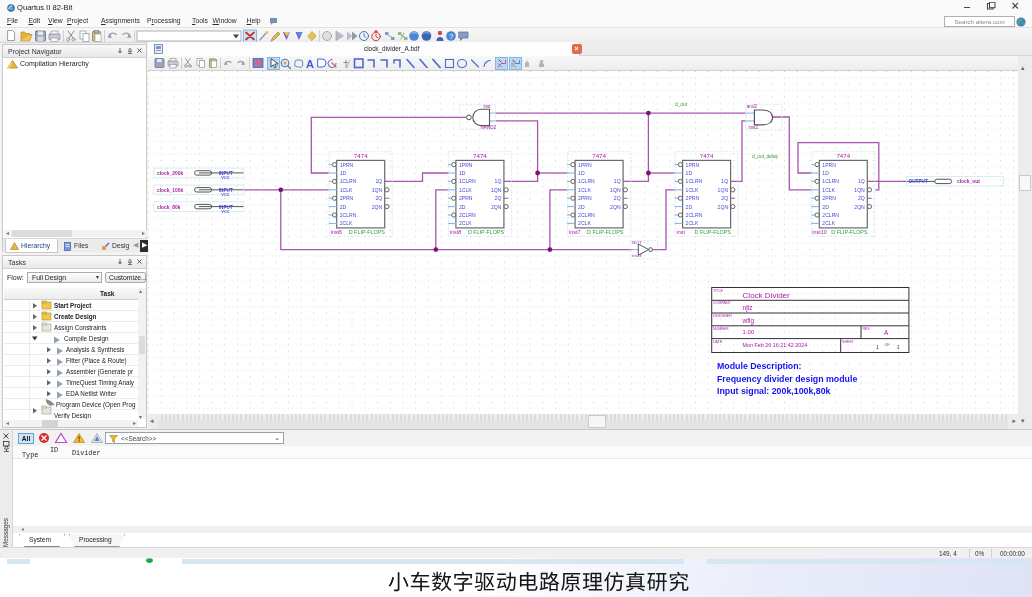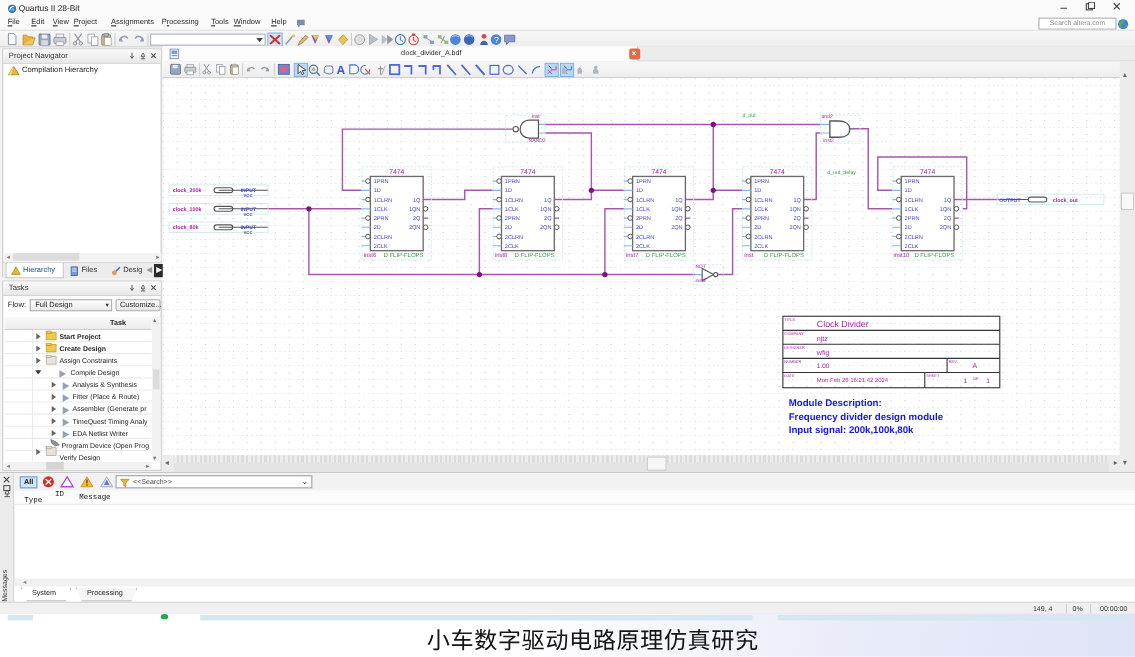--- a/index.html
+++ b/index.html
@@ -22,21 +22,21 @@
 </head>
 <body>
 <div id="win">
 
   <div id="titlebar">
     <svg class="ab" style="left:7px;top:4px" width="8" height="8" viewBox="0 0 8 8">
         <circle cx="4" cy="4" r="3.8" fill="#2e75b6"></circle>
         <path d="M2 5.5 A3 3 0 0 1 5.5 2" stroke="#eaf2fa" stroke-width="1.1" fill="none"></path>
         <circle cx="4.6" cy="4.6" r="1.6" fill="#6aa7d8"></circle>
       </svg>
-    <span id="title">Quartus II 28-Bit</span>
+    <span id="title">Quartus II 82-Bit</span>
     <svg class="ab" style="left:958px;top:2px" width="66" height="10" viewBox="0 0 66 10">
       <line x1="6" y1="5.5" x2="12" y2="5.5" stroke="#444" stroke-width="1"></line>
       <rect x="29.5" y="1.5" width="5.5" height="5.5" fill="none" stroke="#444" stroke-width="1"></rect>
       <rect x="31.5" y="0.2" width="5.5" height="5.5" fill="#fafafa" stroke="#444" stroke-width="1"></rect>
       <path d="M54.5 1 L60 6.5 M60 1 L54.5 6.5" stroke="#444" stroke-width="1.1"></path>
     </svg>
   </div>
 
   <div id="menubar">
     <span style="left:7px"><u>F</u>ile</span>
@@ -586,21 +586,21 @@
         <svg class="ab" style="left:3px;top:2px" width="9" height="8" viewBox="0 0 9 8">
             <path d="M0.5 0.5 h8 l-3 3.5 v3.5 l-2-1 v-2.5 z" fill="#e8b73a" stroke="#a8841a" stroke-width="0.6"></path>
           </svg>
         <span class="ab" style="left:15px;top:2px;font-size:6.4px;color:#444">&lt;&lt;Search&gt;&gt;</span>
         <span class="ab" style="right:3px;top:1px;font-size:7px;color:#333">⌄</span>
       </div>
     </div>
     <div class="ab" style="left:13px;top:16px;width:1019px;height:13px;background:#fbfbfb;border-bottom:1px solid #e8e8e8;font-family:'Liberation Mono',monospace;font-size:6.8px;color:#222">
       <span class="ab" style="left:9px;top:5px">Type</span>
         <span class="ab" style="left:37px;top:0">ID</span>
-        <span class="ab" style="left:59px;top:3px">Message</span>
+        <span class="ab" style="left:59px;top:3px">Divider</span>
     </div>
 
     <div class="ab" style="left:13px;top:96px;width:1019px;height:7px;background:#f0f0f0">
       <span class="ab" style="left:8px;top:-1px;font-size:6px;color:#888">◂</span>
     </div>
 
     <div class="ab" style="left:13px;top:104px;width:1019px;height:14px;background:#fff">
       <div class="ab" style="left:6px;top:0;width:46px;height:13px;background:#fff;border:1px solid #888;border-top:none;clip-path:polygon(0 0,100% 0,88% 100%,12% 100%)"></div>
       <span class="ab" style="left:16px;top:2px;font-size:6.6px;color:#222">System</span>
       <div class="ab" style="left:56px;top:0;width:56px;height:13px;background:#f6f6f6;border:1px solid #999;border-top:none;clip-path:polygon(0 0,100% 0,90% 100%,10% 100%)"></div>

